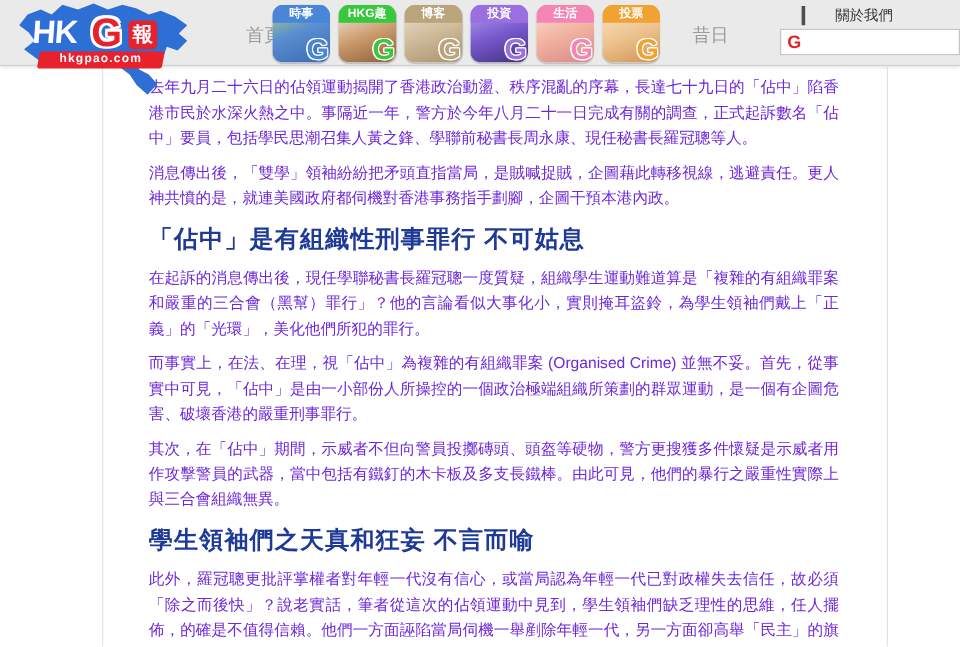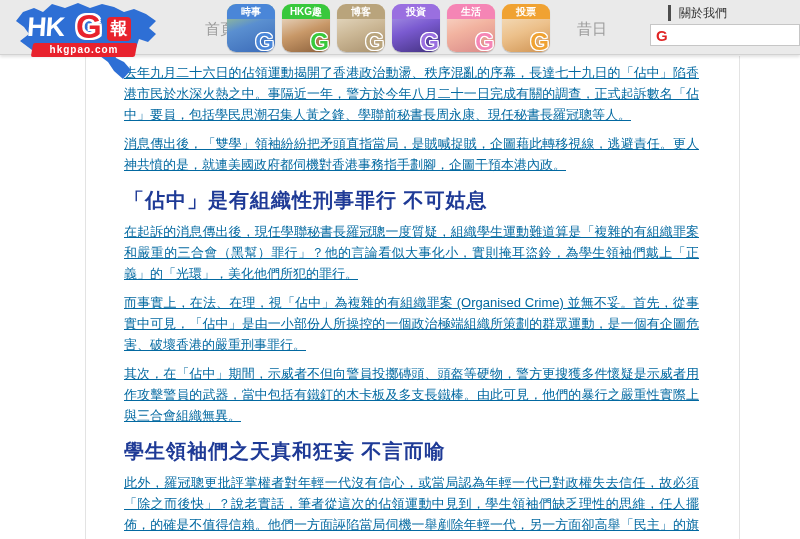--- a/index.html
+++ b/index.html
@@ -28,21 +28,21 @@
   .app-5 .app-photo { background:linear-gradient(160deg,#f7e8cf 0%,#ecc08a 55%,#cf9352 100%); }
   .app-label { position:absolute; top:0; left:0; right:0; height:15px; line-height:15px;
                background:var(--app-color,#888); color:#fff; font-size:10px; font-weight:bold;
                text-align:center; letter-spacing:0; }
   .app-g { position:absolute; right:1px; bottom:-4px; font-size:24px; font-weight:900;
            color:var(--app-color,#888);
            text-shadow:-1px -1px 0 #fff,1px -1px 0 #fff,-1px 1px 0 #fff,1px 1px 0 #fff,0 -1px 0 #fff,0 1px 0 #fff,-1px 0 0 #fff,1px 0 0 #fff; }
 
   
   .about { position:absolute; left:668px; top:5px; font-size:12px; color:#333;
-           border-left:3px solid #4d4d4d; padding-left:8px; line-height:16px; cursor:pointer; }
+           border-left:3px solid #4d4d4d; padding-left:25px; line-height:16px; cursor:pointer; }
   .searchbox { position:absolute; left:650px; top:24px; width:150px; height:22px;
                background:#fff; border:1px solid #c6c6c6; display:flex; align-items:center; }
   .search-g { font-size:15px; font-weight:900; color:#e02424; padding:0 4px 0 5px; }
   .searchbox input { flex:1; min-width:0; border:none; outline:none; font-size:12px; color:#444;
                      font-family:"Liberation Sans","DejaVu Sans",sans-serif; background:transparent; }
   .searchbox input::placeholder { color:#a8a8a8; }
 
   
   .logo { position:absolute; left:10px; top:1px; width:152px; height:78px; z-index:5; cursor:pointer; }
   .logo svg { position:absolute; inset:0; }
@@ -54,21 +54,21 @@
               border-radius:4px; color:#fff; font-size:17px; font-weight:bold; text-align:center; line-height:24px; }
   .logo-ribbon { position:absolute; left:22px; top:42px; width:104px; height:14px; background:#e8222d;
                  transform:skewX(-10deg); border-radius:2px; text-align:center; }
   .logo-ribbon span { display:block; transform:skewX(10deg); color:#fff; font-size:10px; font-weight:bold;
                       line-height:14px; letter-spacing:1px; }
 
   
   .content { position:absolute; left:85px; top:56px; width:655px; height:483px; background:#fff;
              border-left:1px solid #e3e3e3; border-right:1px solid #e3e3e3; padding:6px 40px 0 38px;
              overflow:hidden; }
-  .content p { font-size:13px; line-height:21px; color:#0369a1; text-align:justify; margin:0 0 8px;text-decoration:underline; }
+  .content p { font-size:13px; line-height:21px; color:#6d28d9; text-align:justify; margin:0 0 8px; }
   .content h2 { font-size:20px; line-height:24px; font-weight:bold; color:var(--heading-color,#1e3a96);
                 margin:13px 0 9px; letter-spacing:1px; }
 </style>
 </head>
 <body>
 
 <div class="page">
 
   <div class="header">
     <a class="nav-text nav-home">首頁</a>

